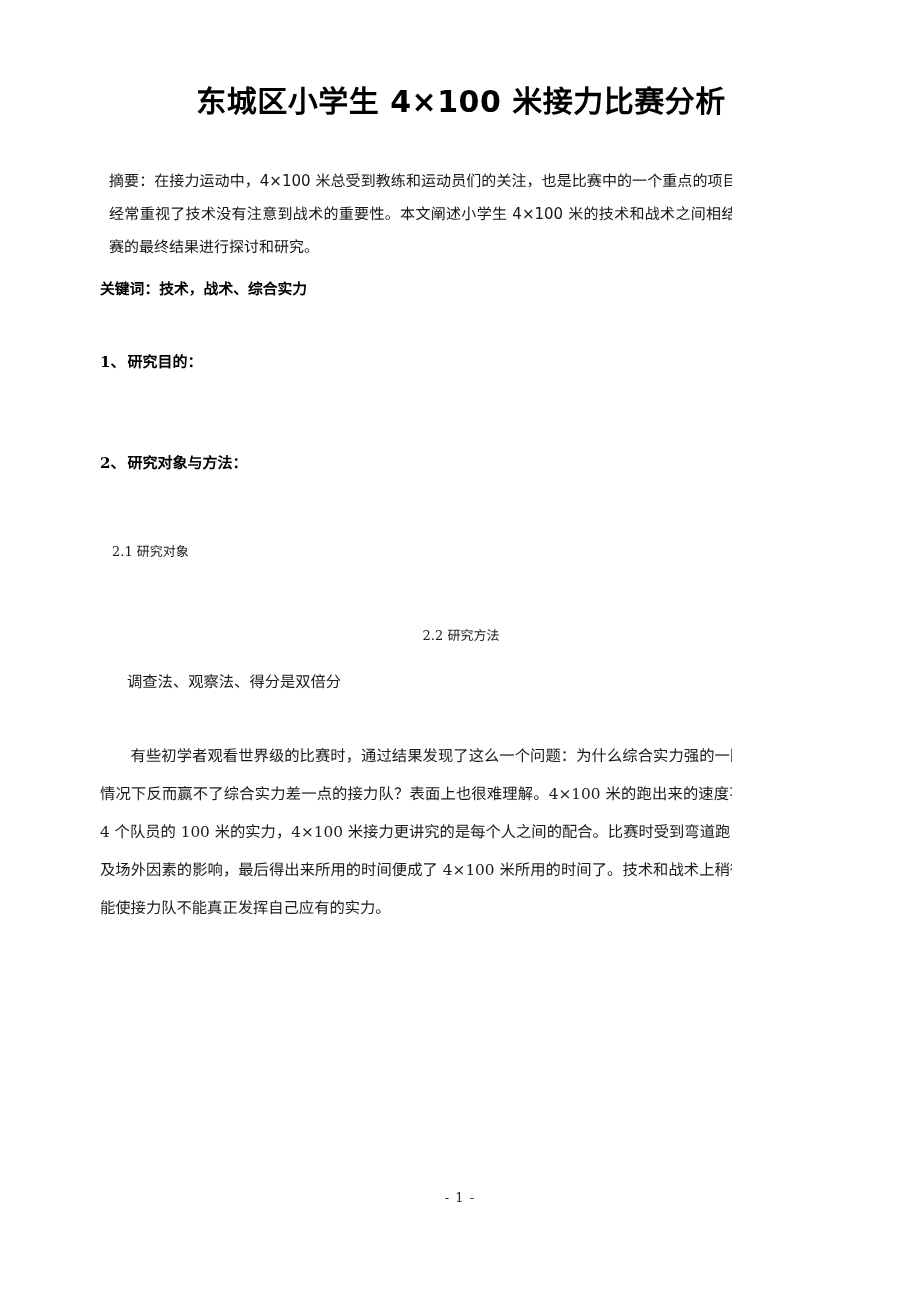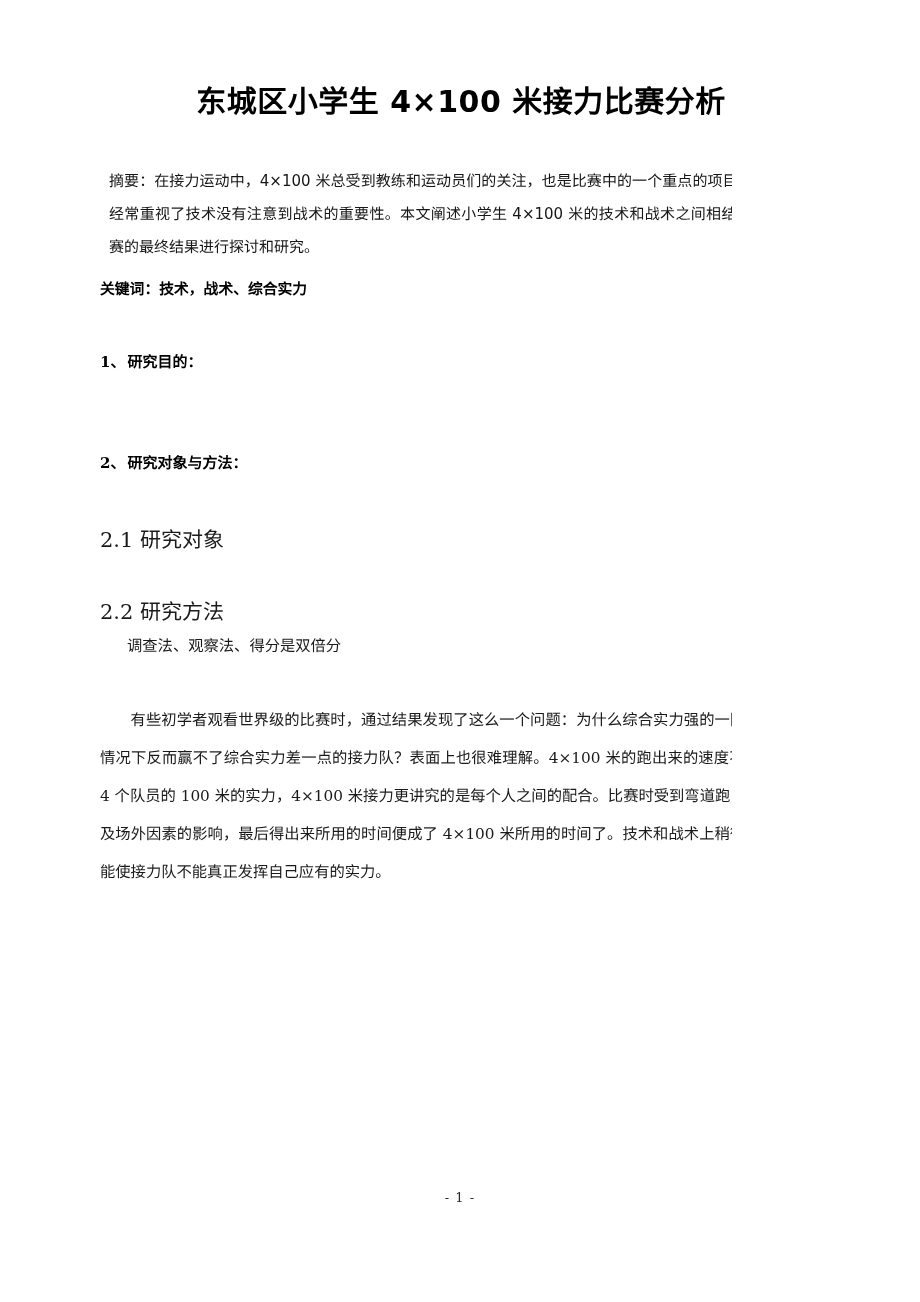--- a/index.html
+++ b/index.html
@@ -91,27 +91,27 @@
     text-justify: inter-ideograph;
     margin: 0;
     text-indent: 2em;
   }
   .p-sec1 { padding-top: 33px; }
   .p-sec3 { padding-top: 38px; }
 
   
   .subsection {
     font-family: "DejaVu Serif", "Liberation Serif", serif;
-    font-size: 21px;
+    font-size: 13px;
     line-height: 34px;
     color: #1a1a1a;
-    margin: 0;
+    margin: 12px;
   }
   .sub-21 { padding-top: 47px; }
-  .sub-22 { padding-top: 38px; }
+  .sub-22 { padding-top: 38px; text-align: center; }
 
   .subsection-body {
     font-family: "DejaVu Serif", "Liberation Serif", serif;
     font-size: 15.3px;
     line-height: 34px;
     color: #1a1a1a;
     margin: 0;
     padding-left: 27px;
   }
 

